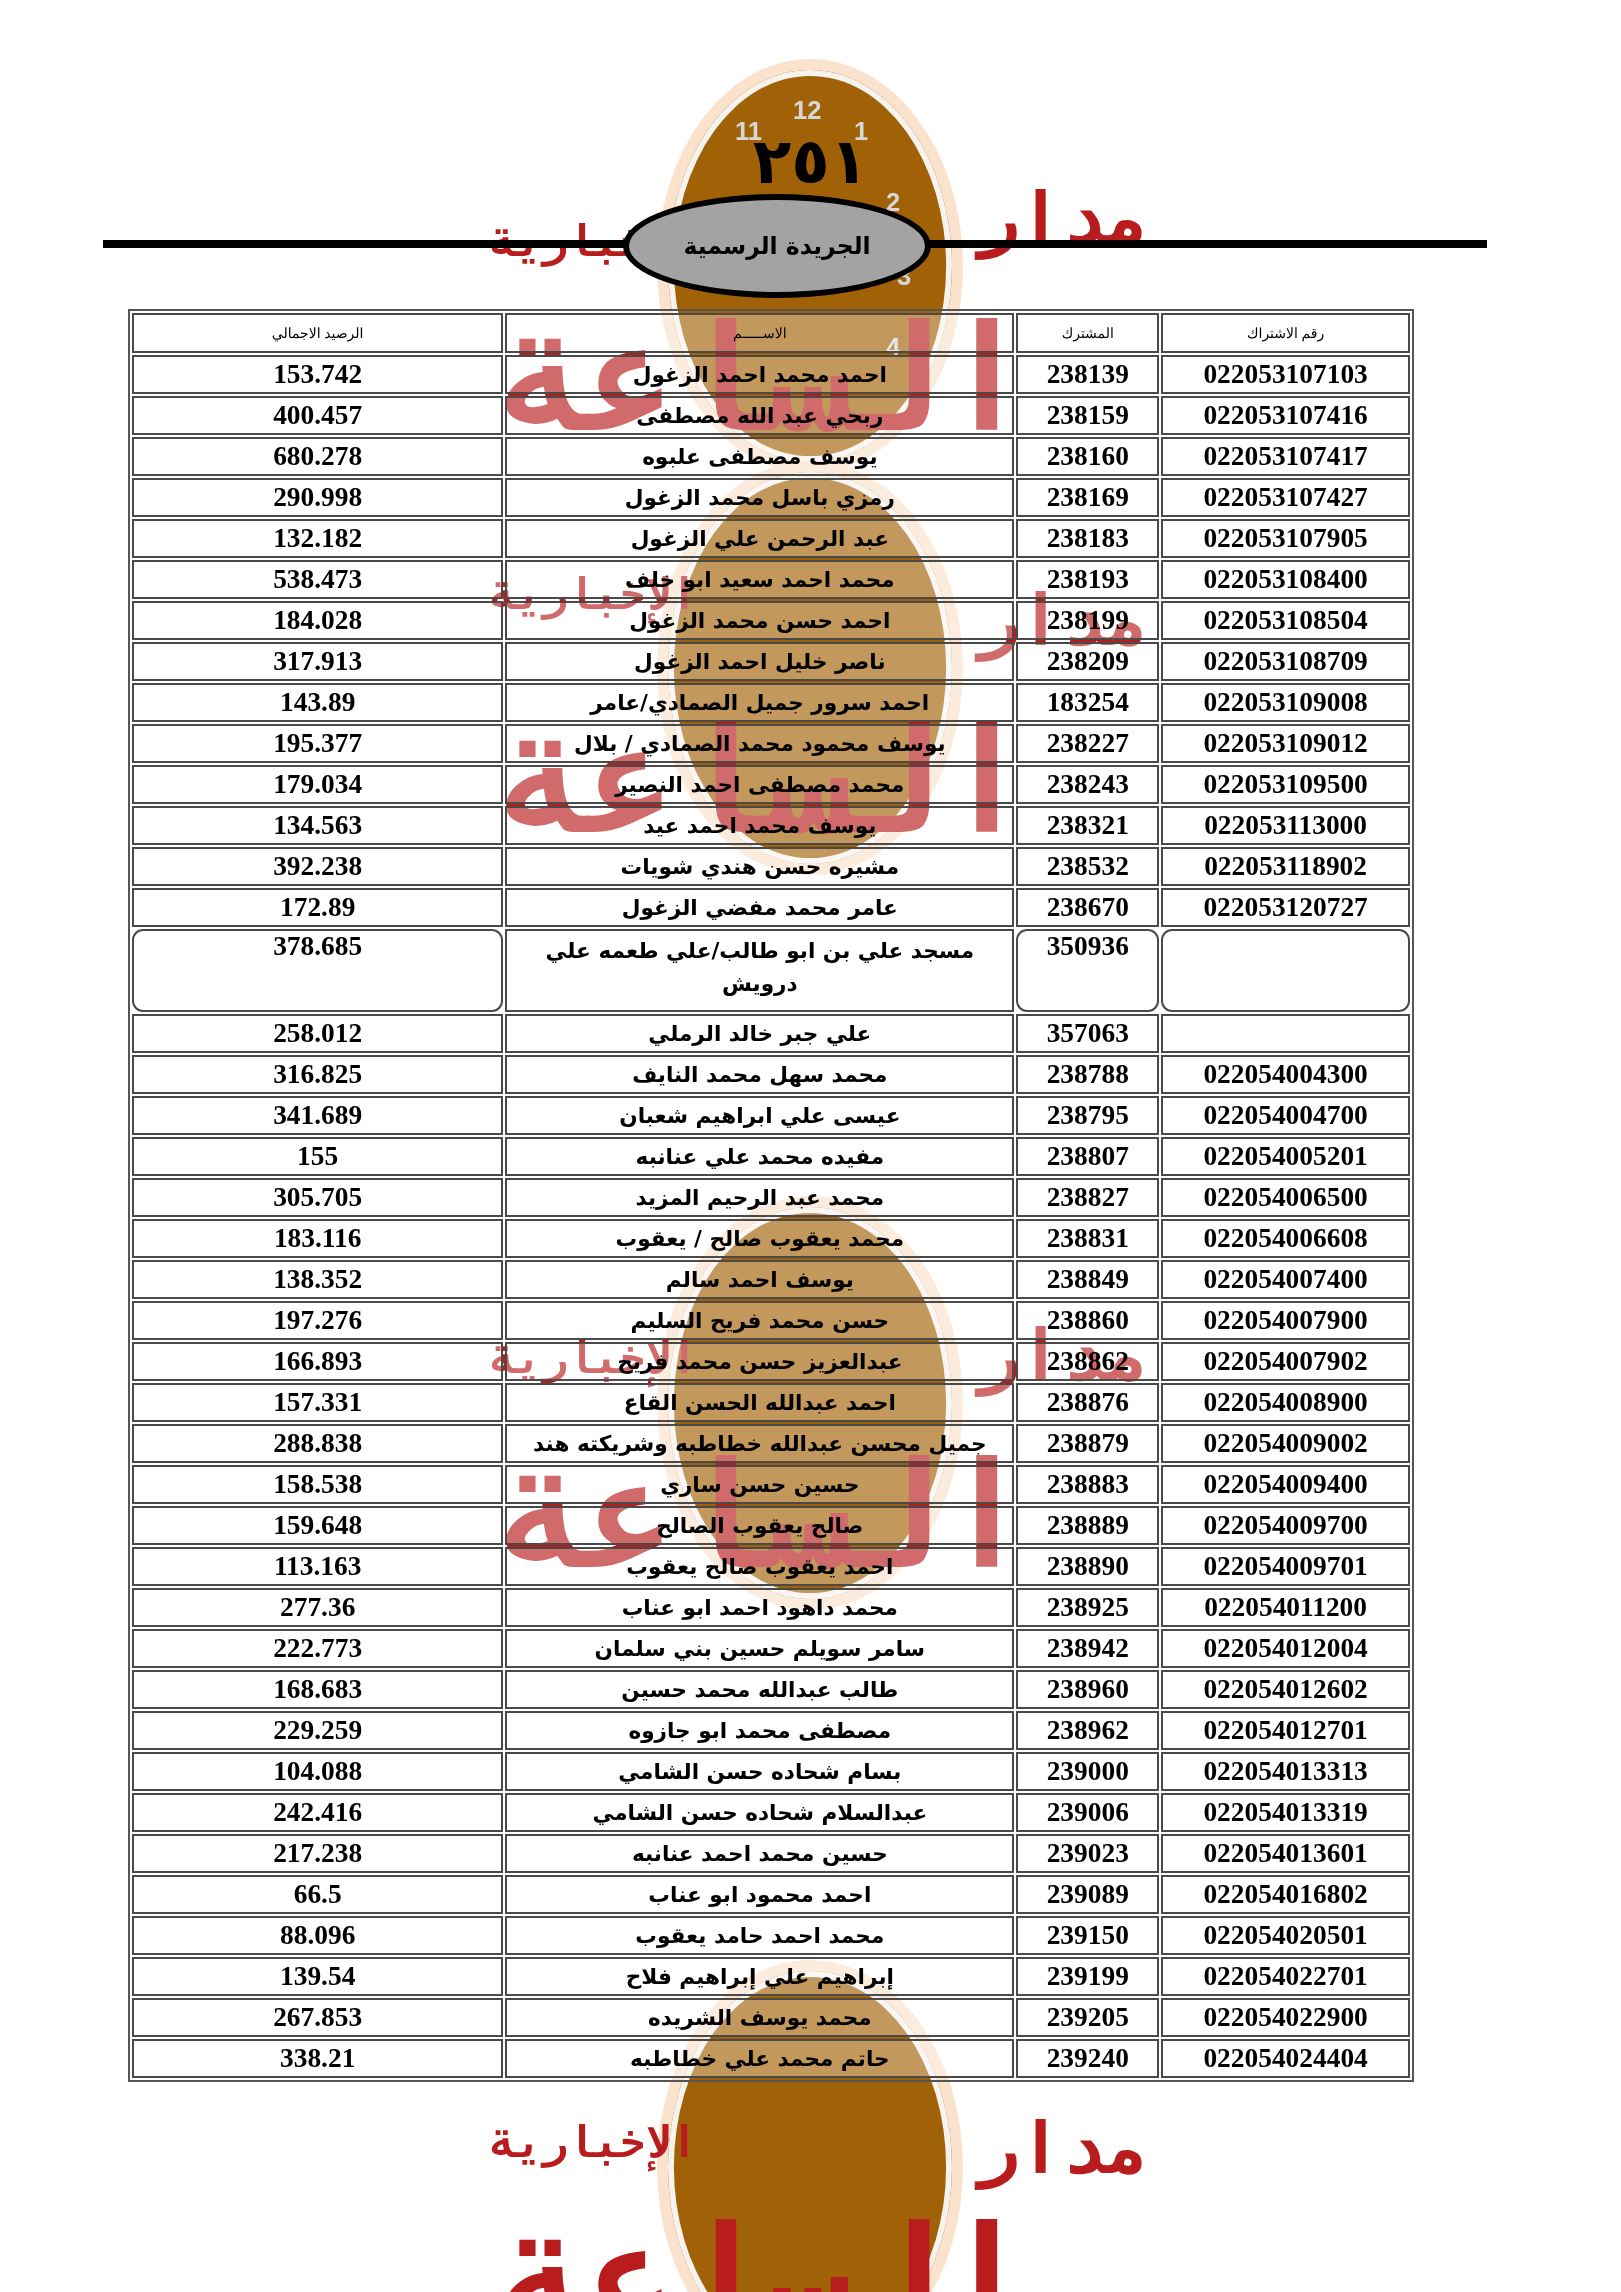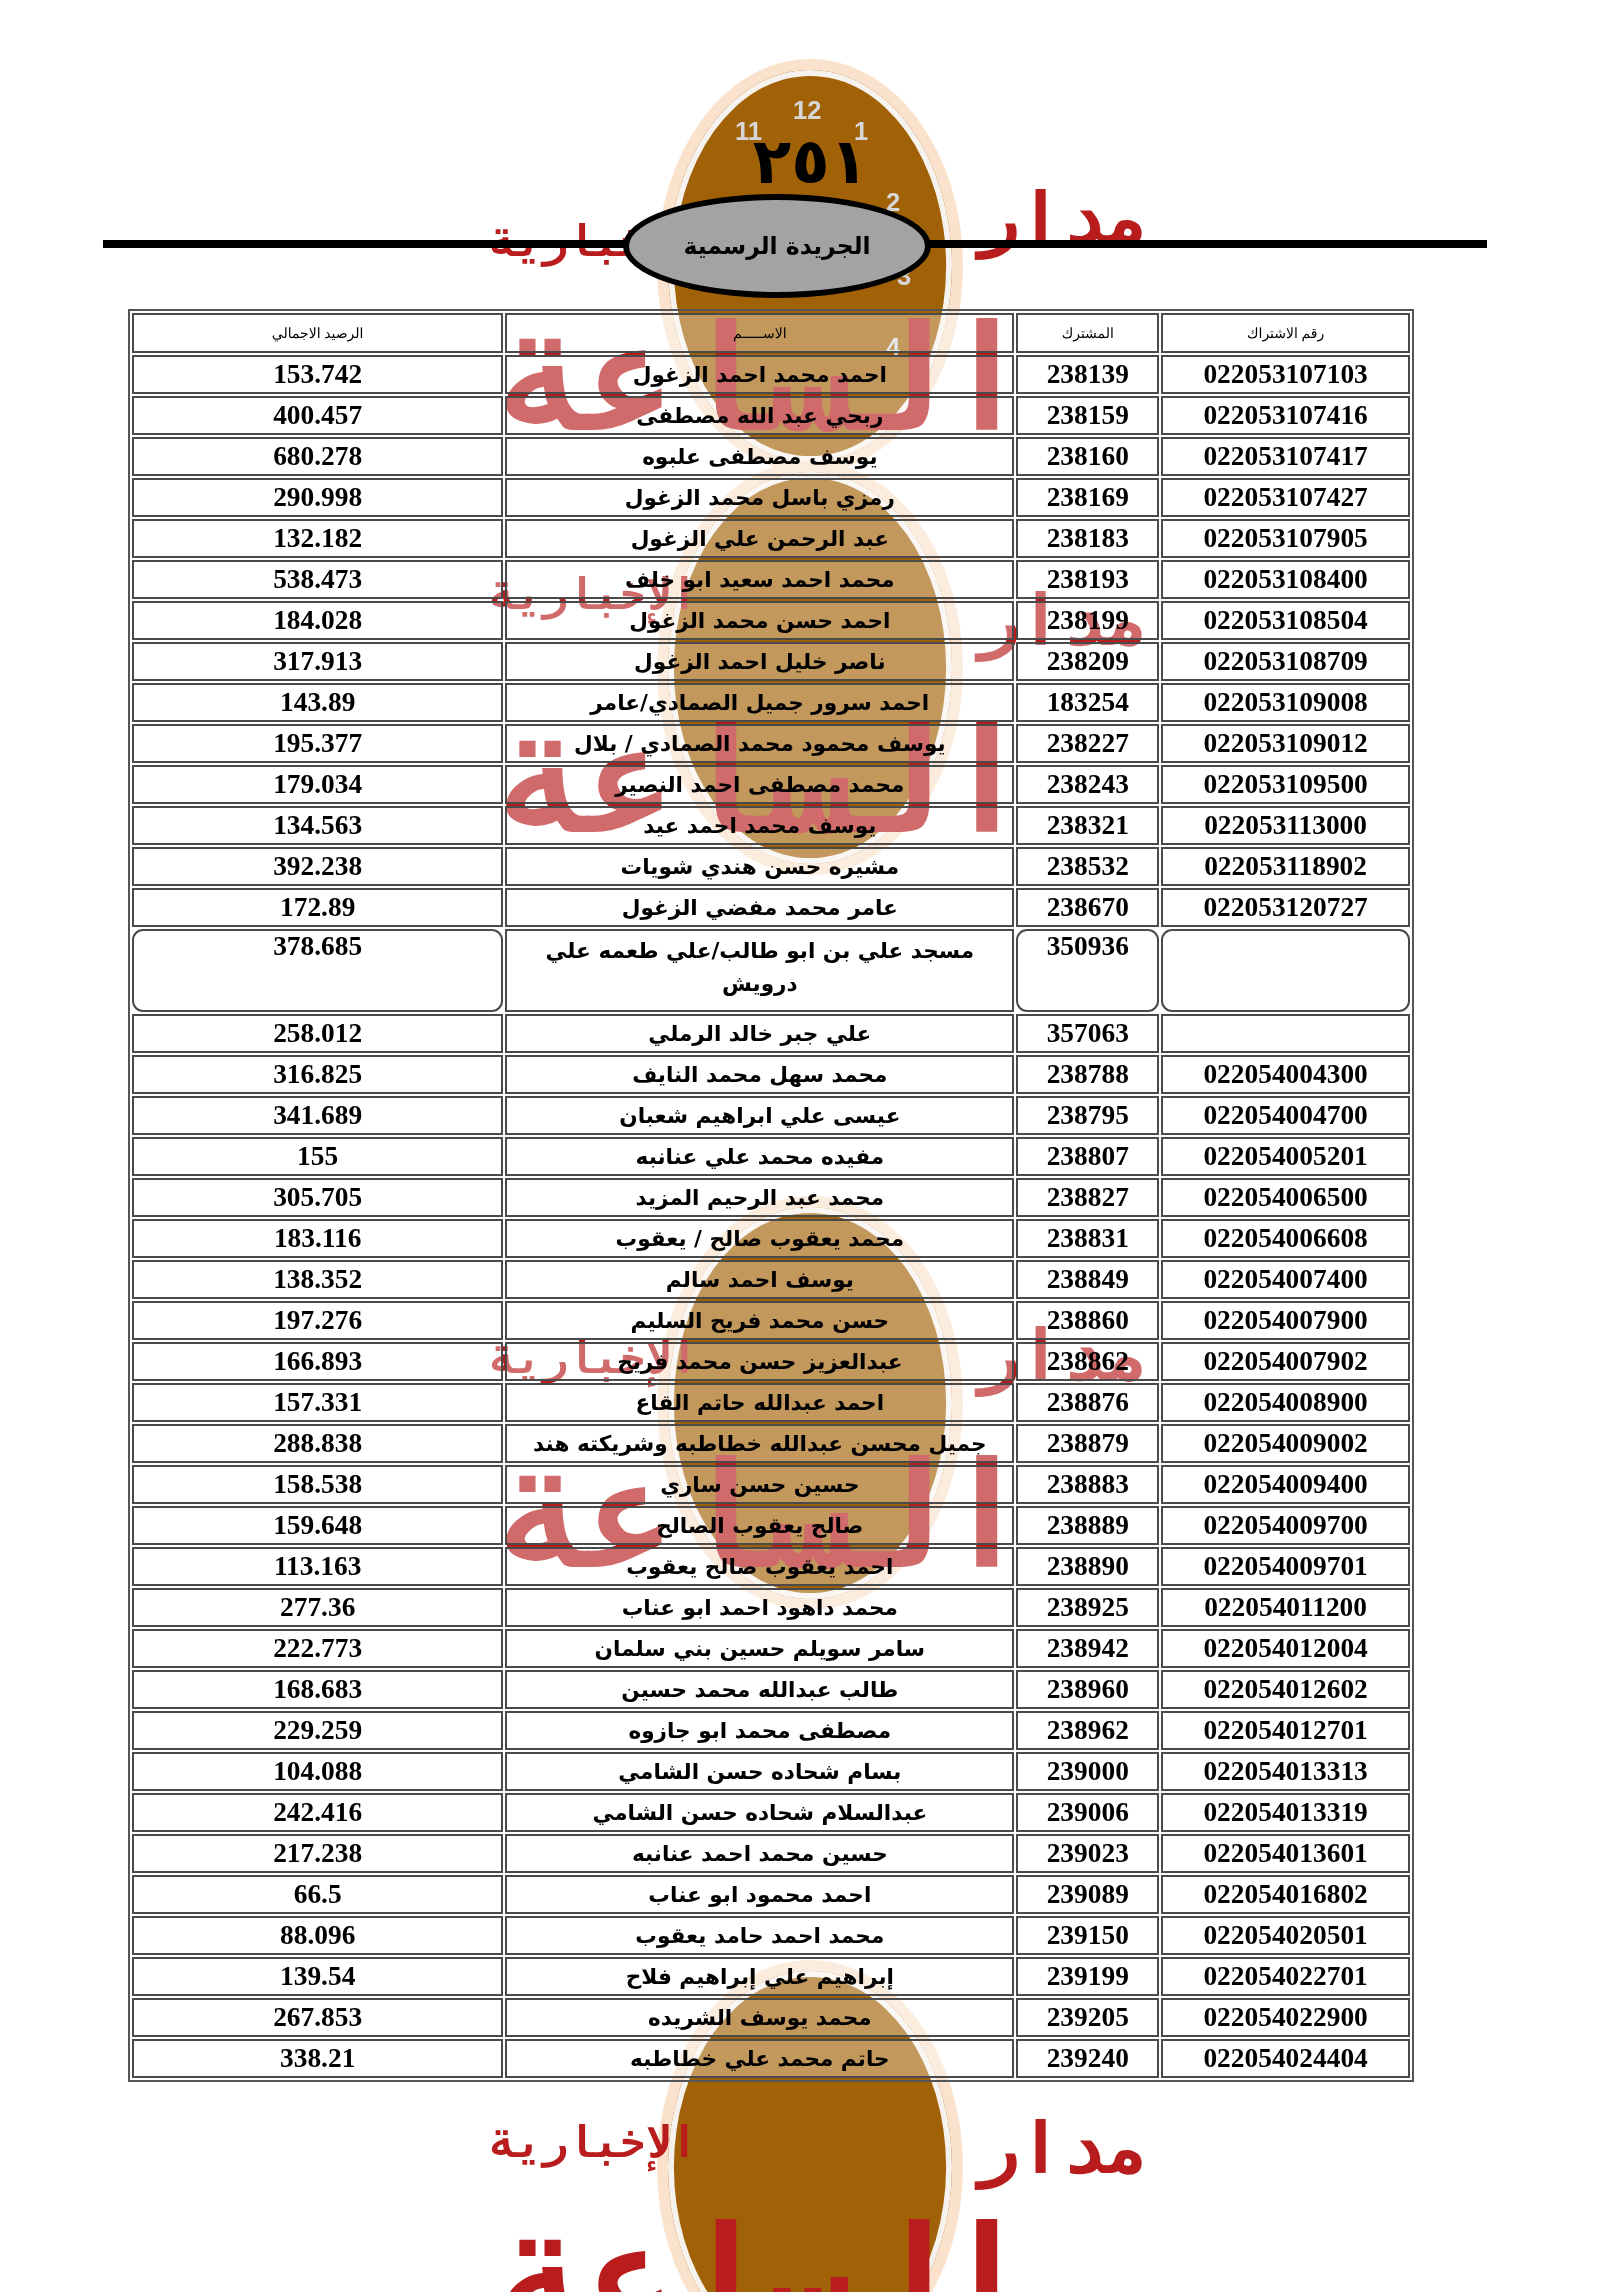--- a/index.html
+++ b/index.html
@@ -266,21 +266,21 @@
       </tr>
       <tr>
         <td class="num">022054007902</td>
         <td class="num">238862</td>
         <td class="name">عبدالعزيز حسن محمد فريح</td>
         <td class="num">166.893</td>
       </tr>
       <tr>
         <td class="num">022054008900</td>
         <td class="num">238876</td>
-        <td class="name">احمد عبدالله حاتم القاع</td>
+        <td class="name">احمد عبدالله الحسن القاع</td>
         <td class="num">157.331</td>
       </tr>
       <tr>
         <td class="num">022054009002</td>
         <td class="num">238879</td>
         <td class="name">جميل محسن عبدالله خطاطبه وشريكته هند</td>
         <td class="num">288.838</td>
       </tr>
       <tr>
         <td class="num">022054009400</td>

